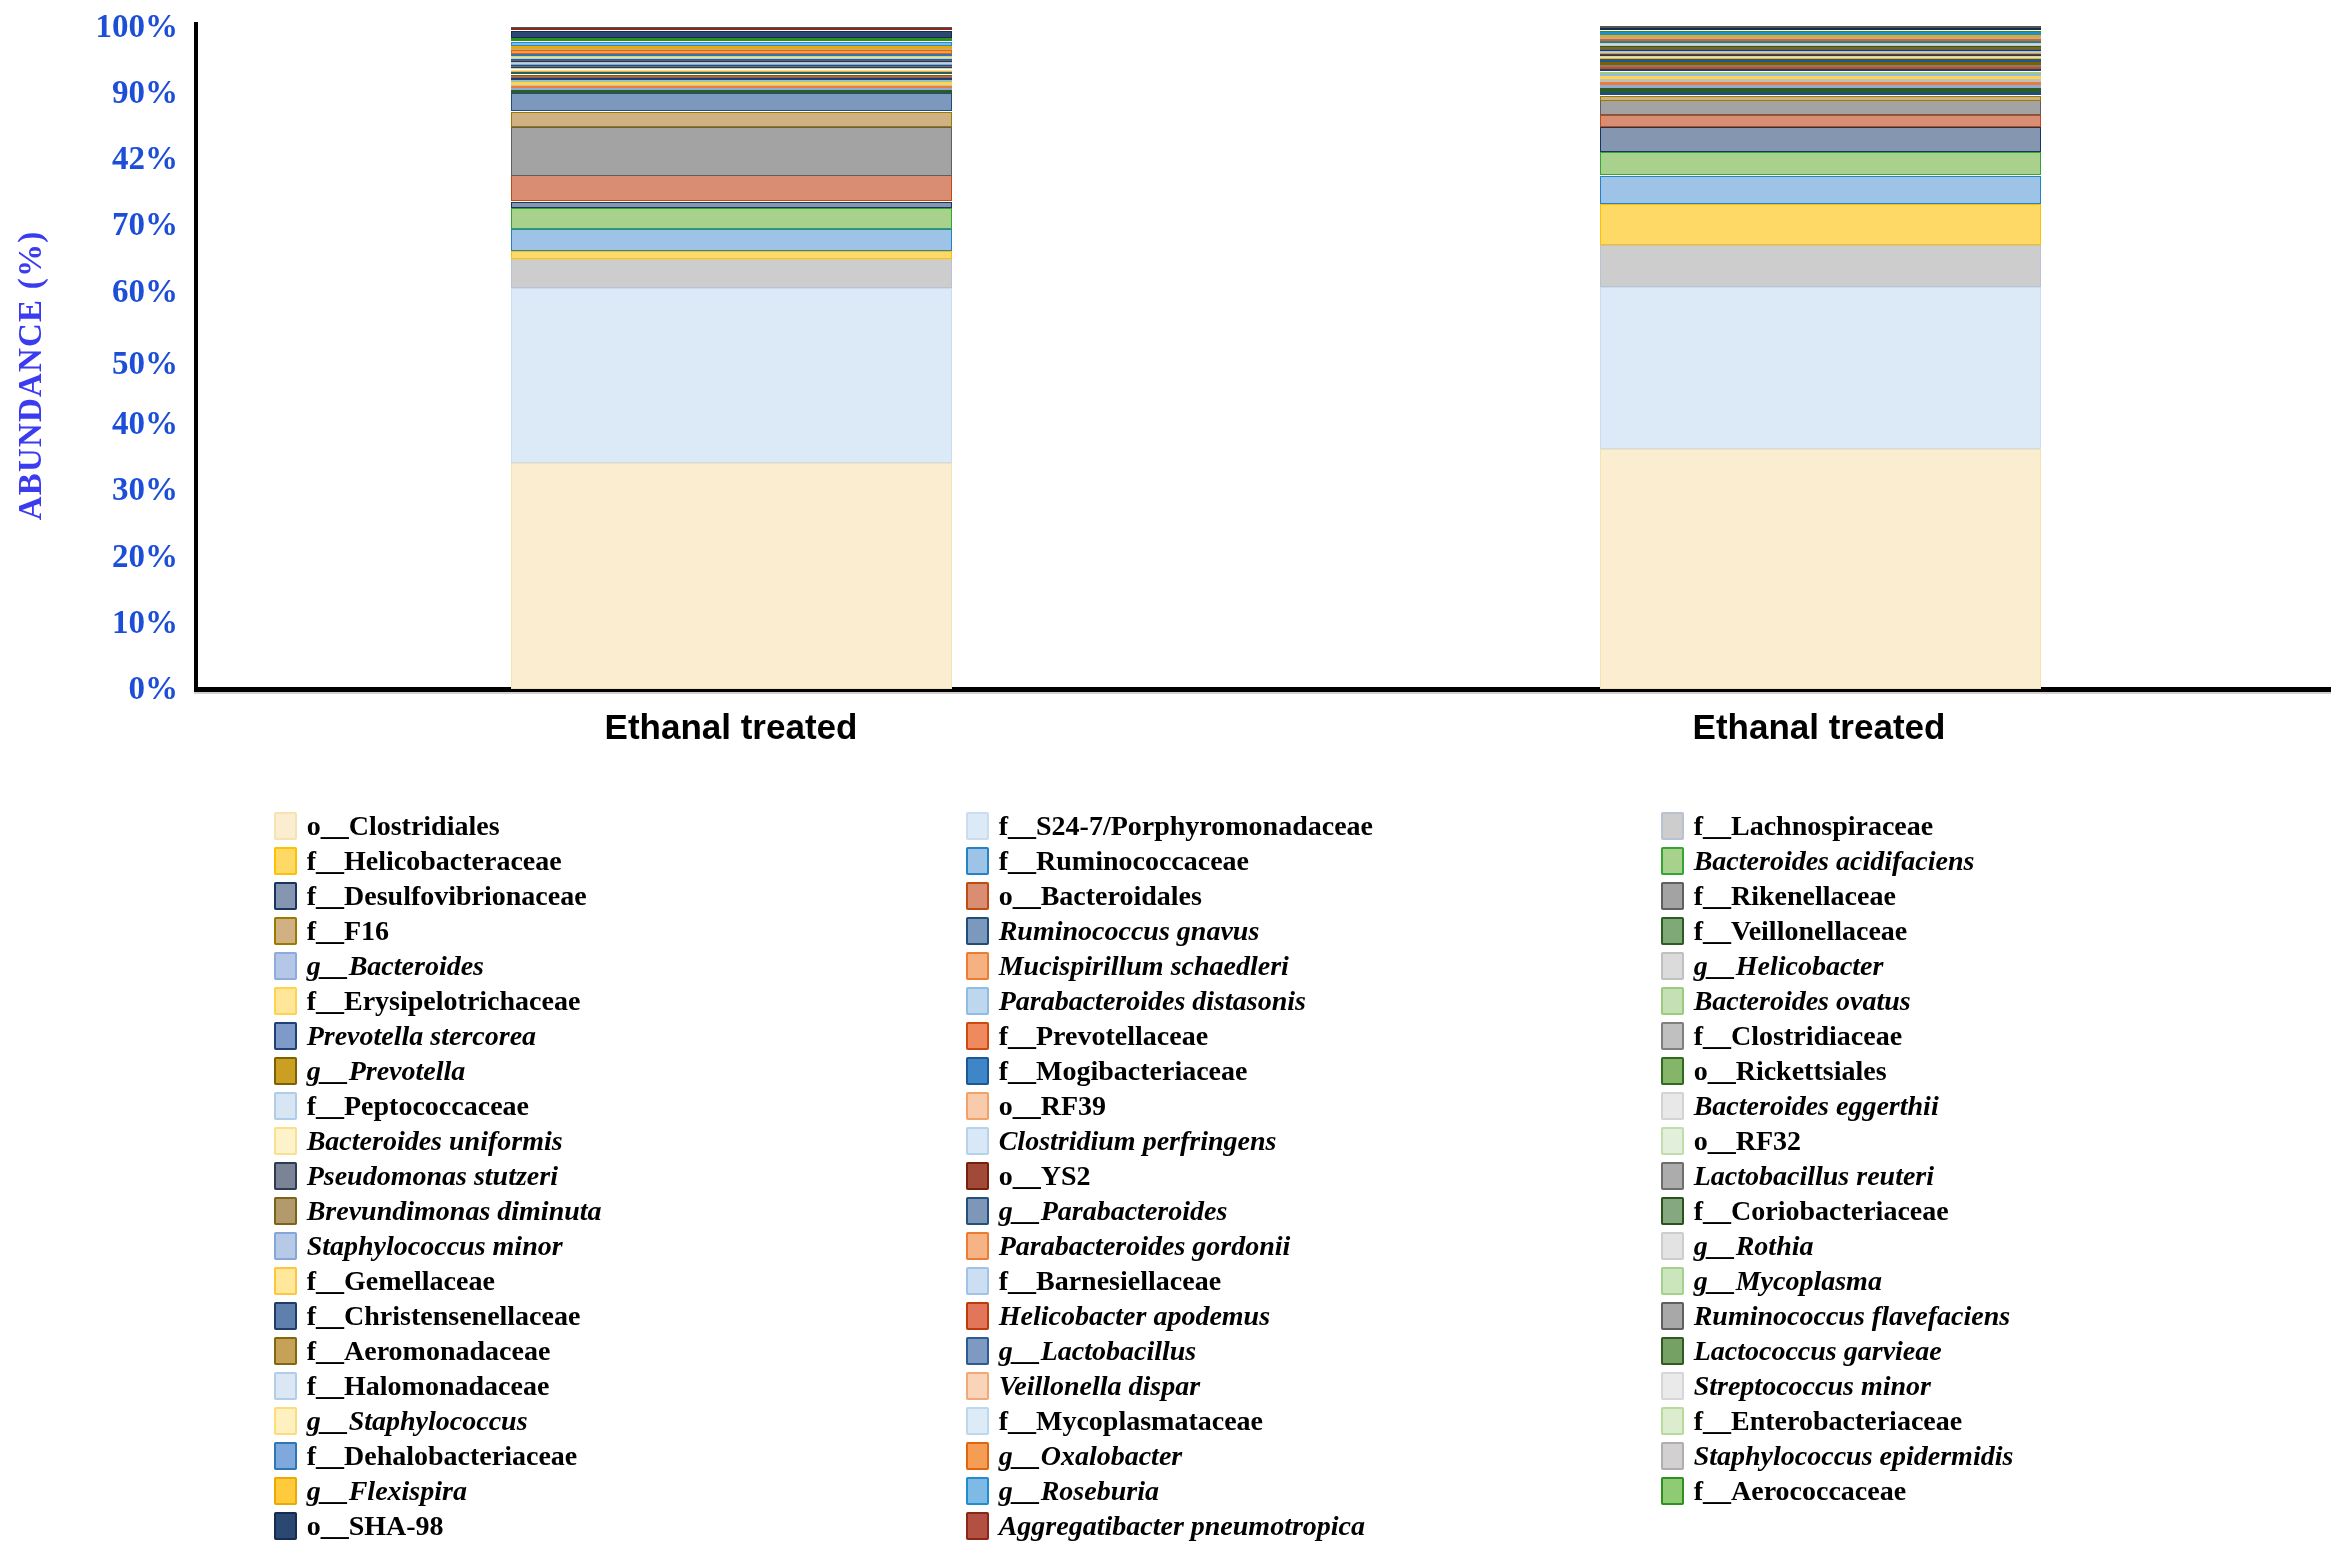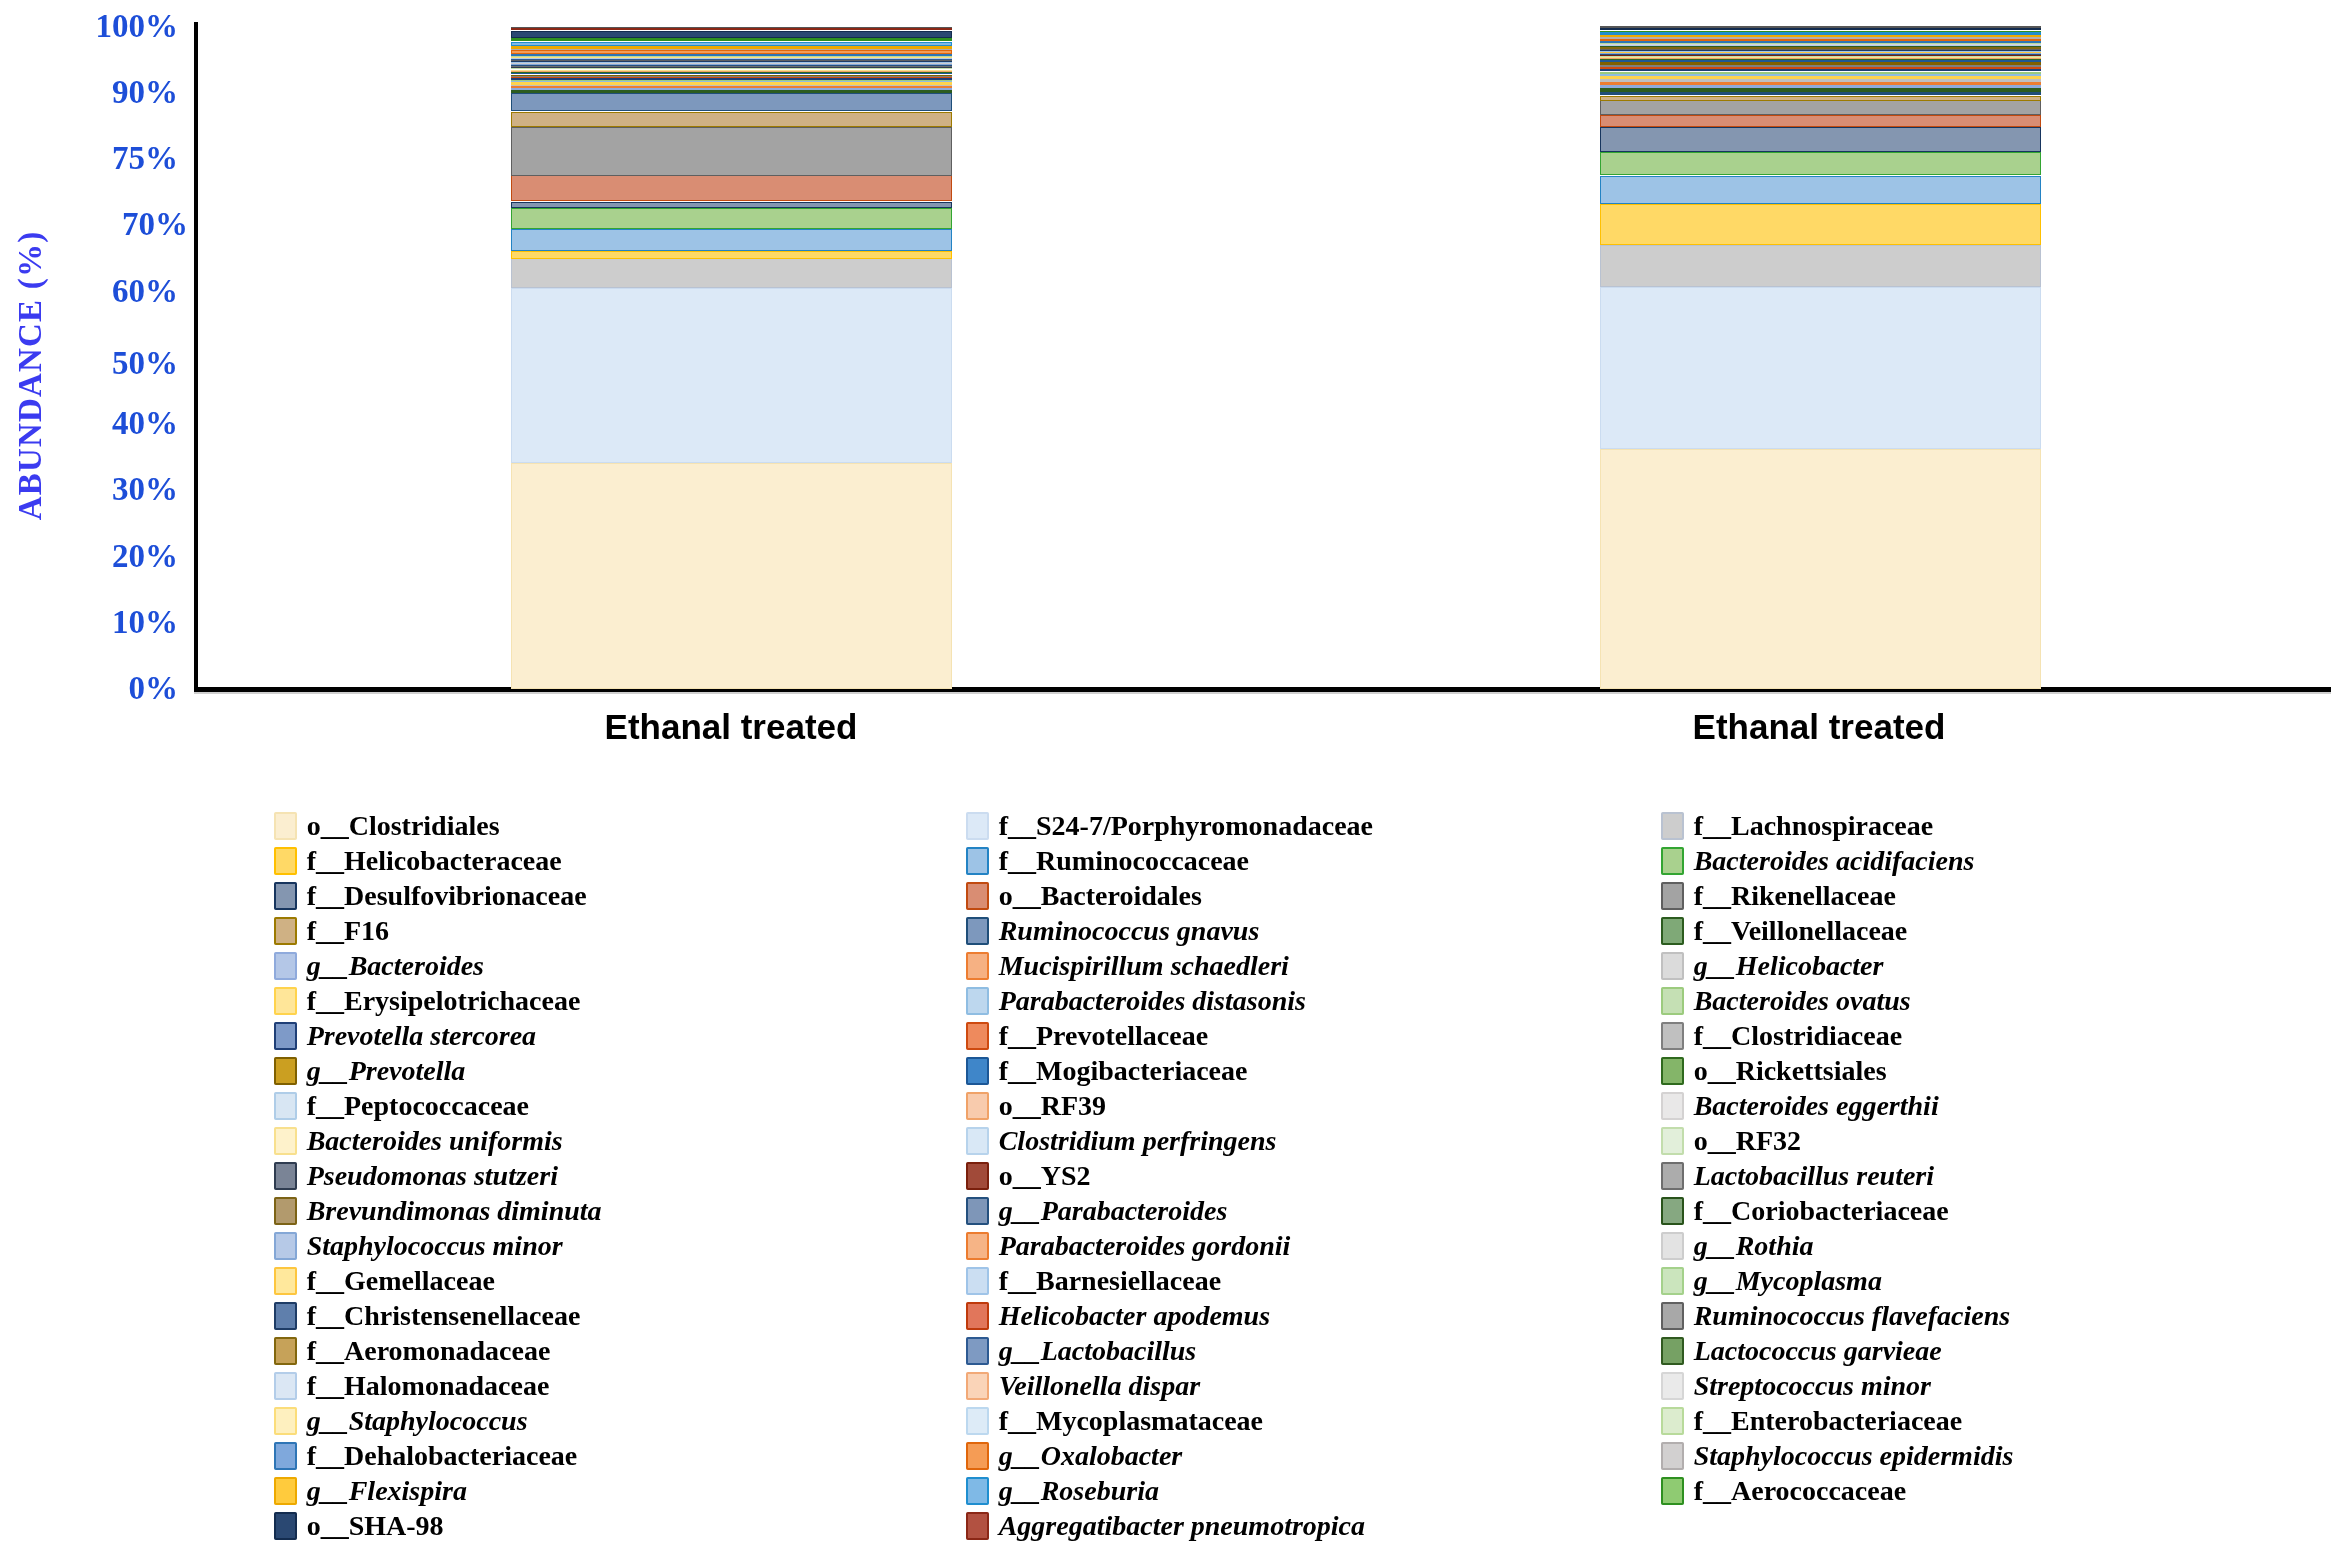--- a/index.html
+++ b/index.html
@@ -38,22 +38,22 @@
 
 <div id="y-title" class="abs" style="color: rgb(59, 59, 240);">ABUNDANCE (%)</div>
 <div id="yticks">
     <div class="ytick abs" style="left: 32px; top: 670px;">0%</div>
     <div class="ytick abs" style="left: 32px; top: 604px;">10%</div>
     <div class="ytick abs" style="left: 32px; top: 538px;">20%</div>
     <div class="ytick abs" style="left: 32px; top: 471px;">30%</div>
     <div class="ytick abs" style="left: 32px; top: 405px;">40%</div>
     <div class="ytick abs" style="left: 32px; top: 345px;">50%</div>
     <div class="ytick abs" style="left: 32px; top: 273px;">60%</div>
-    <div class="ytick abs" style="left: 42px; top: 206px;">70%</div>
-    <div class="ytick abs" style="left: 32px; top: 140px;">75%</div>
+    <div class="ytick abs" style="left: 32px; top: 206px;">70%</div>
+    <div class="ytick abs" style="left: 32px; top: 140px;">42%</div>
     <div class="ytick abs" style="left: 32px; top: 74px;">90%</div>
     <div class="ytick abs" style="left: 32px; top: 7.6px;">100%</div>
   </div>
 <div id="y-axis-line" class="abs"></div>
 <div id="x-axis-line" class="abs"></div>
 <div id="bars">
     <div class="bar" style="left: 511px; width: 441px;">
       <div class="seg" title="o__Clostridiales" style="bottom: 0px; height: 226px; background: rgb(251, 238, 208); border: 1.8px solid rgb(245, 227, 179);"></div>
       <div class="seg" title="f__S24-7/Porphyromonadaceae" style="bottom: 226px; height: 175px; background: rgb(220, 233, 247); border: 1.8px solid rgb(203, 220, 240);"></div>
       <div class="seg" title="f__Lachnospiraceae" style="bottom: 401px; height: 29.6px; background: rgb(205, 205, 205); border: 1.8px solid rgb(185, 194, 209);"></div>

